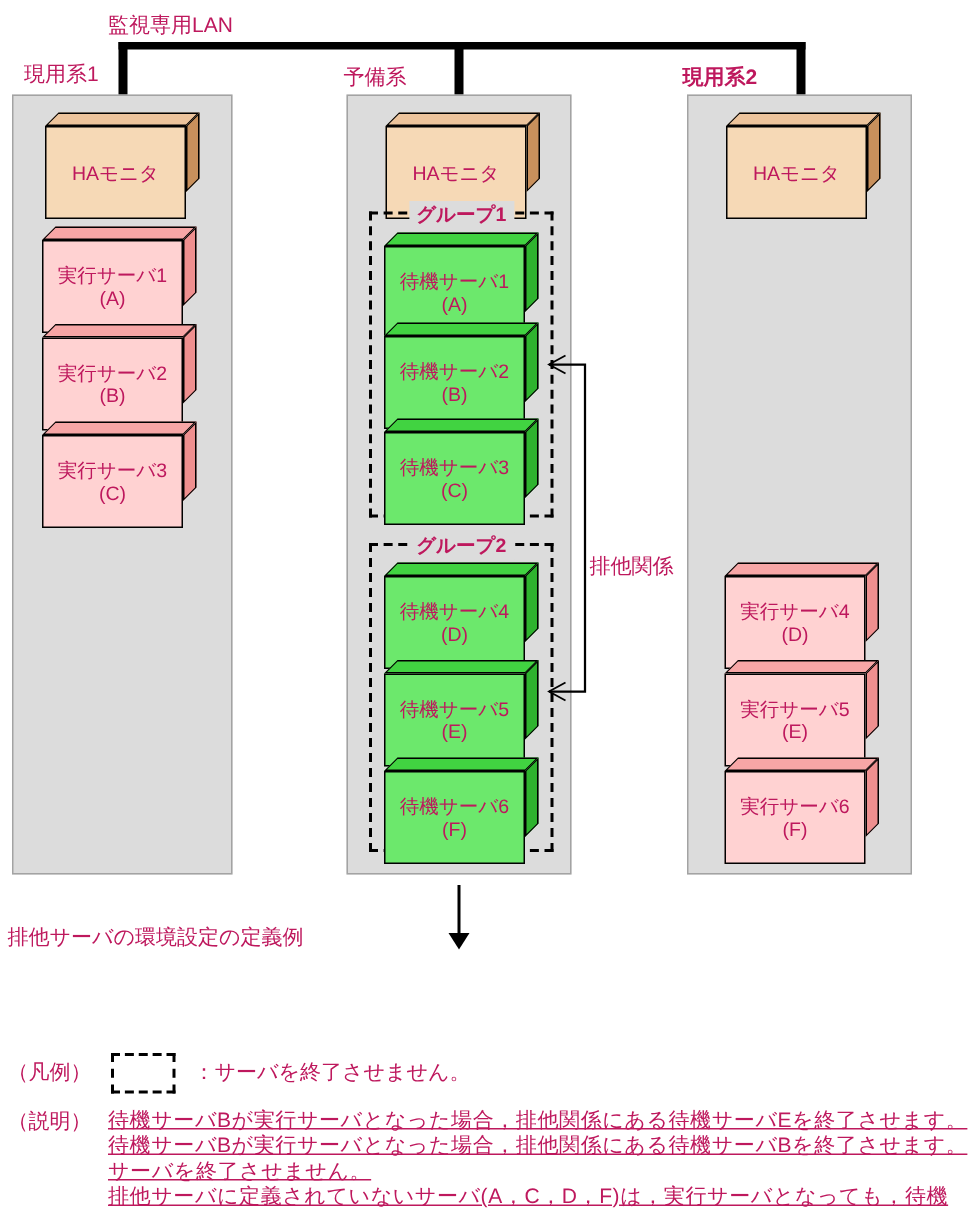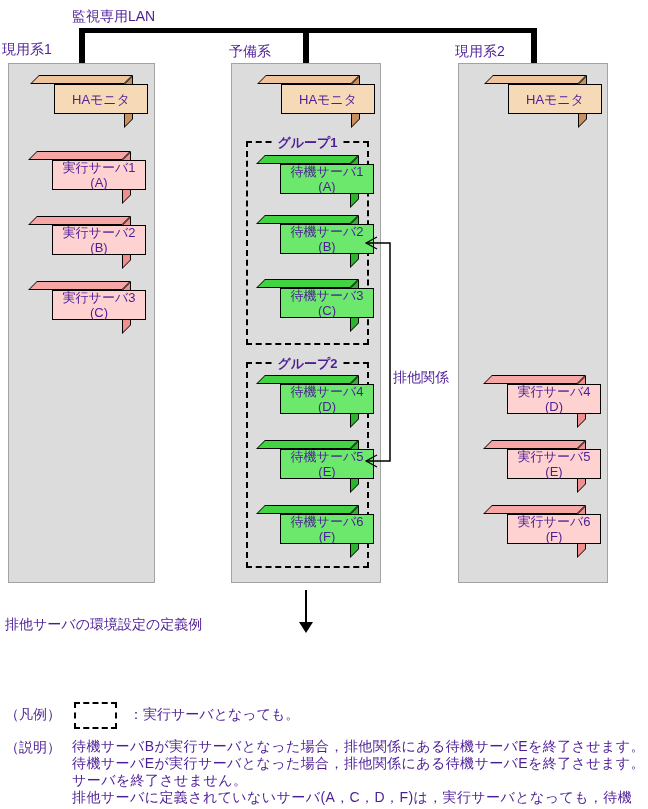--- a/index.html
+++ b/index.html
@@ -1,38 +1,38 @@
 <!DOCTYPE html>
 <html><head>
 <meta charset="utf-8">
 <style>
   * { margin:0; padding:0; box-sizing:border-box; }
   html,body { background:#ffffff; }
   .canvas {
     position:relative; width:648px; height:809px; background:#ffffff;
     font-family:"Liberation Sans","DejaVu Sans",sans-serif;
-    color:#4c1d95; overflow:hidden;
+    color:#be185d; overflow:hidden;
   }
   .abs { position:absolute; }
   .lbl { font-size:14px; white-space:nowrap; }
 
   
   .lan-h { position:absolute; left:79px; top:28px; width:458px; height:5px; background:#000; }
   .lan-v { position:absolute; top:28px; width:6px; height:36px; background:#000; }
 
   
   .panel { position:absolute; top:63px; height:520px; background:#dcdcdc; border:1px solid #a3a3a3; }
 
   
   .box3d { position:absolute; height:53px; }
   .box3d .face { position:absolute; border:1px solid #000; }
   .box3d .front {
-    left:0; top:9px; width:94px; height:30px;
+    left:0; top:9px; width:94px; height:62px;
     display:flex; flex-direction:column; align-items:center; justify-content:center;
-    font-size:13px; line-height:15px; text-align:center; white-space:nowrap;margin-left:24px;
+    font-size:13px; line-height:15px; text-align:center; white-space:nowrap;
   }
   .box3d .top {
     left:0; top:0; width:94px; height:9px;
     transform:skewX(-45deg); transform-origin:0 100%;
   }
   .box3d .side {
     left:94px; top:9px; width:9px; height:44px;
     transform:skewY(-45deg); transform-origin:0 0;
   }
   .monitor .front { background:#f6d9b6; }
@@ -66,36 +66,36 @@
   .code-text {
     font-family:"DejaVu Sans Mono","Liberation Mono",monospace;
     font-size:13px; padding-left:13px; letter-spacing:0.5px; white-space:nowrap;
   }
 
   .legend-box {
     position:absolute; left:74px; top:702px; width:43px; height:27px;
     border:2px dashed #000; background:#fff;
   }
   .expl-lines { position:absolute; left:72px; top:738px; width:575px; }
-  .expl-lines div { font-size:14px; line-height:17px; letter-spacing:0.4px; white-space:nowrap; }
+  .expl-lines div { font-size:14px; line-height:17px; letter-spacing:0.4px; white-space:nowrap;text-decoration:underline; }
 </style>
 </head>
 <body>
 
 <div class="canvas">
 
   <div class="abs lbl" style="left:72px;top:8px;">監視専用LAN</div>
   <div class="lan-h"></div>
   <div class="lan-v" style="left:79px;"></div>
   <div class="lan-v" style="left:303px;"></div>
   <div class="lan-v" style="left:531px;"></div>
 
-  <div class="abs lbl" style="left:2px;top:41px;">現用系1</div>
+  <div class="abs lbl" style="left:16px;top:41px;">現用系1</div>
   <div class="abs lbl" style="left:229px;top:43px;">予備系</div>
-  <div class="abs lbl" style="left:455px;top:43px;">現用系2</div>
+  <div class="abs lbl" style="left:455px;top:43px;font-weight:bold;">現用系2</div>
 
   <div class="panel" style="left:8px;width:147px;">
     <div class="box3d monitor" style="left:21px;top:11px;">
       <div class="face top"></div>
       <div class="face side"></div>
       <div class="face front">
         <span>HAモニタ</span>
       </div>
     </div>
     <div class="box3d exec" style="left:19px;top:87px;">
@@ -231,23 +231,23 @@
   </svg>
   <div class="abs" style="left:393px;top:341px;font-size:14px;white-space:nowrap;margin-top:28px;">排他関係</div>
 
   <div class="down-arrow-line"></div>
   <div class="down-arrow-head"></div>
 
   <div class="abs lbl" style="left:5px;top:616px;">排他サーバの環境設定の定義例</div>
 
   <div class="abs lbl" style="left:5px;top:706px;">（凡例）</div>
   <div class="legend-box"></div>
-  <div class="abs lbl" style="left:129px;top:706px;">：実行サーバとなっても。</div>
+  <div class="abs lbl" style="left:129px;top:706px;">：サーバを終了させません。</div>
 
   <div class="abs lbl" style="left:5px;top:739px;">（説明）</div>
   <div class="expl-lines">
     <div>待機サーバBが実行サーバとなった場合，排他関係にある待機サーバEを終了させます。</div>
-    <div>待機サーバEが実行サーバとなった場合，排他関係にある待機サーバEを終了させます。</div>
+    <div>待機サーバBが実行サーバとなった場合，排他関係にある待機サーバBを終了させます。</div>
     <div>サーバを終了させません。</div>
     <div>排他サーバに定義されていないサーバ(A，C，D，F)は，実行サーバとなっても，待機</div>
   </div>
 
 </div>
 
 </body></html>

